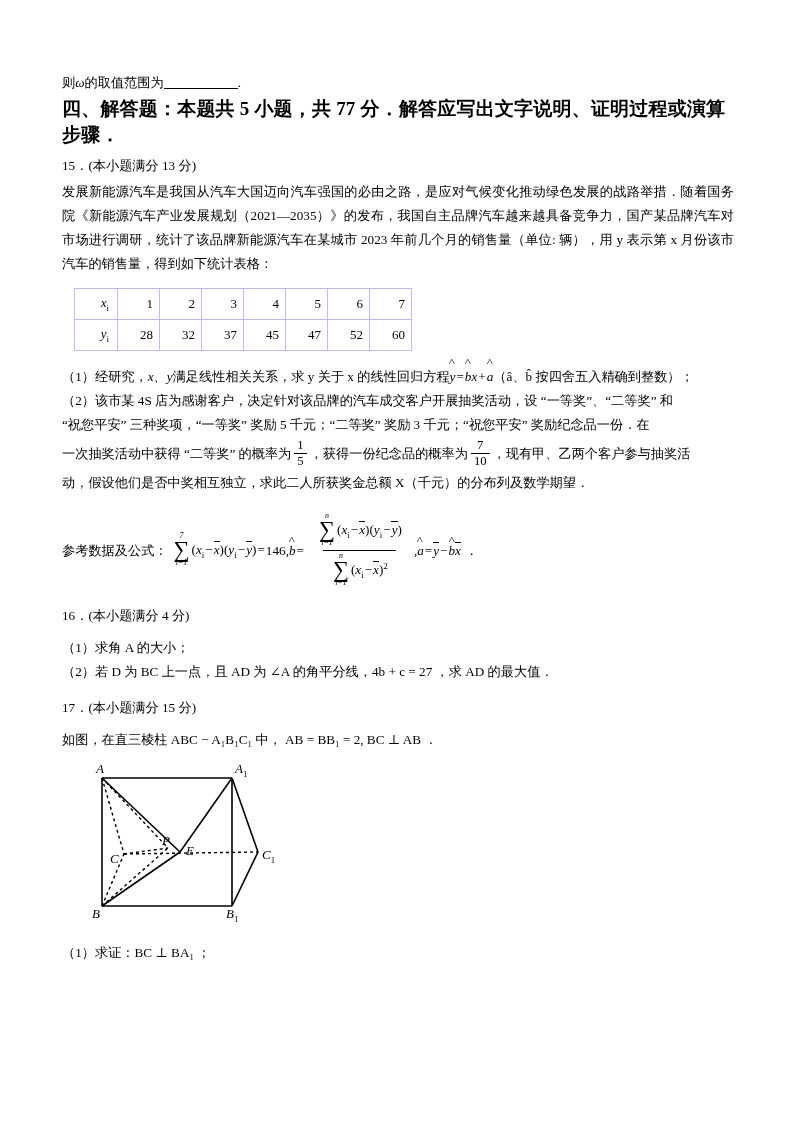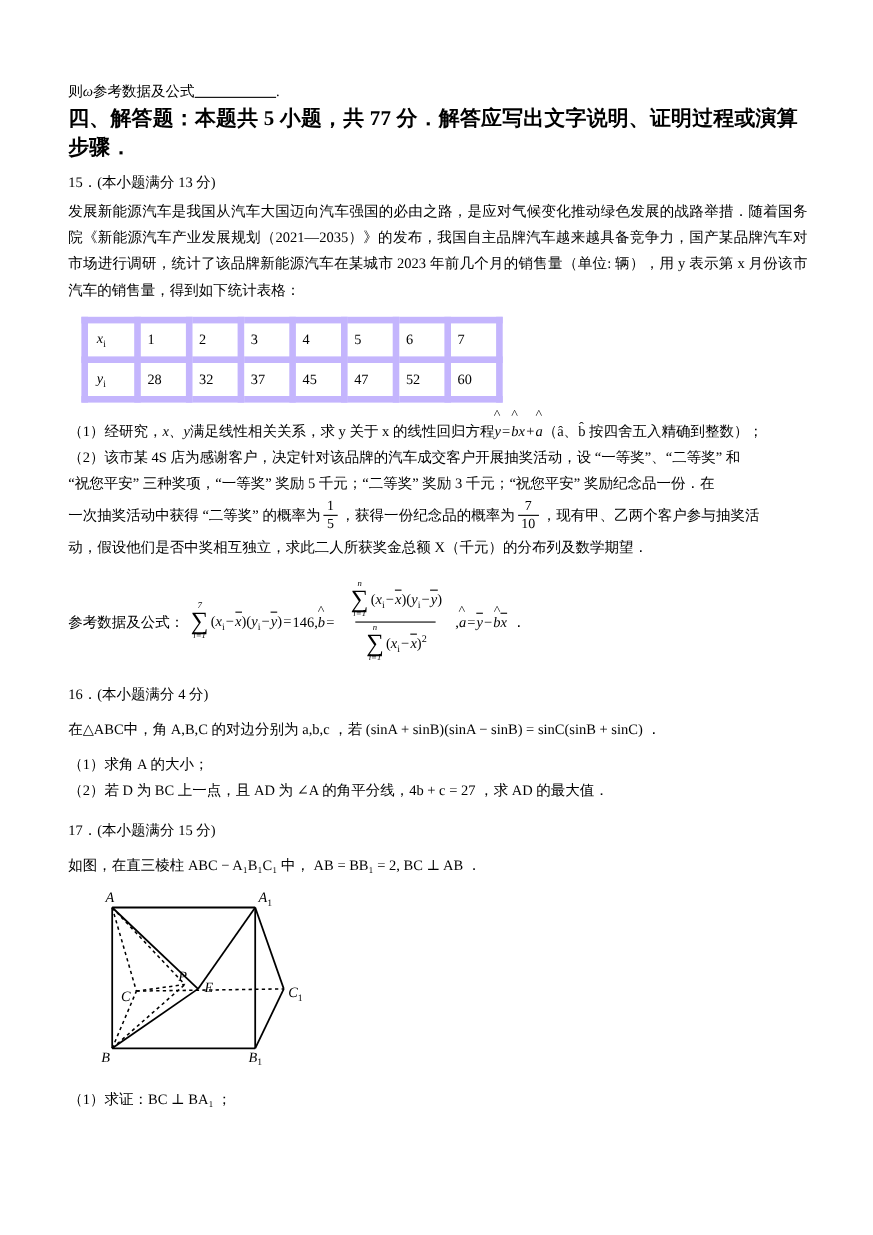--- a/index.html
+++ b/index.html
@@ -127,22 +127,22 @@
   .sum .lim { font-size: 0.6em; font-style: italic; }
   .sum .sig { font-size: 1.7em; line-height: 0.86; }
 
   
   .data-table-wrap { margin: 12px 0 0 12px; }
   table.data-table {
     border-collapse: collapse;
     font-size: 13px;
   }
   table.data-table td {
-    border: 6px solid #c4b5fd;
-    text-align: left;
+    border: 1px solid #c4b5fd;
+    text-align: right;
     vertical-align: middle;
     height: 30px;
     min-width: 29px;
     padding: 0 6px;
     font-family: "Liberation Serif", serif;
   }
   table.data-table td.hdr {
     min-width: 26px;
     font-style: italic;
     padding: 0 8px;
@@ -185,21 +185,21 @@
   }
   .fig-label sub { font-size: 0.68em; font-style: normal; }
 </style>
 </head>
 <body>
 
 <div class="page">
   <div class="content">
 
     <p class="line">
-      <span>则</span><span class="mi">ω</span><span>参考数据及公式</span><span class="blank-underline"></span><span>.</span>
+      <span>则</span><span class="mi">ω</span><span>的取值范围为</span><span class="blank-underline"></span><span>.</span>
     </p>
 
     <p class="section-head">四、解答题：本题共 5 小题，共 77 分．解答应写出文字说明、证明过程或演算步骤．</p>
 
     <p class="prob-head">15．(本小题满分 13 分)</p>
     <p class="para">发展新能源汽车是我国从汽车大国迈向汽车强国的必由之路，是应对气候变化推动绿色发展的战路举措．随着国务院《新能源汽车产业发展规划（2021—2035）》的发布，我国自主品牌汽车越来越具备竞争力，国产某品牌汽车对市场进行调研，统计了该品牌新能源汽车在某城市 2023 年前几个月的销售量（单位: 辆），用 y 表示第 x 月份该市汽车的销售量，得到如下统计表格：</p>
 
     <div class="data-table-wrap">
       <table class="data-table">
         <tbody>
@@ -276,21 +276,20 @@
       <span class="hat">a</span>
       <span class="op">=</span>
       <span class="bar">y</span>
       <span class="op">−</span>
       <span class="hat">b</span>
         <span class="bar">x</span>
       <span style="margin-left:4px">．</span>
     </div>
 
     <p class="prob-head" style="margin-top:16px">16．(本小题满分 4 分)</p>
-    <p class="para" style="margin-top:8px">在△ABC中，角 A,B,C 的对边分别为 a,b,c ，若 (sinA + sinB)(sinA − sinB) = sinC(sinB + sinC) ．</p>
     <p class="para" style="margin-top:8px">（1）求角 A 的大小；</p>
     <p class="para">（2）若 D 为 BC 上一点，且 AD 为 ∠A 的角平分线，4b + c = 27 ，求 AD 的最大值．</p>
 
     <p class="prob-head" style="margin-top:12px">17．(本小题满分 15 分)</p>
     <p class="para" style="margin-top:8px">如图，在直三棱柱 ABC − A₁B₁C₁ 中， AB = BB₁ = 2, BC ⊥ AB ．</p>
 
     <div class="figure-wrap">
       <svg width="200" height="155" viewBox="0 0 200 155">
 
         <line x1="22" y1="14" x2="152" y2="14" stroke="#000" stroke-width="1.6"></line>

